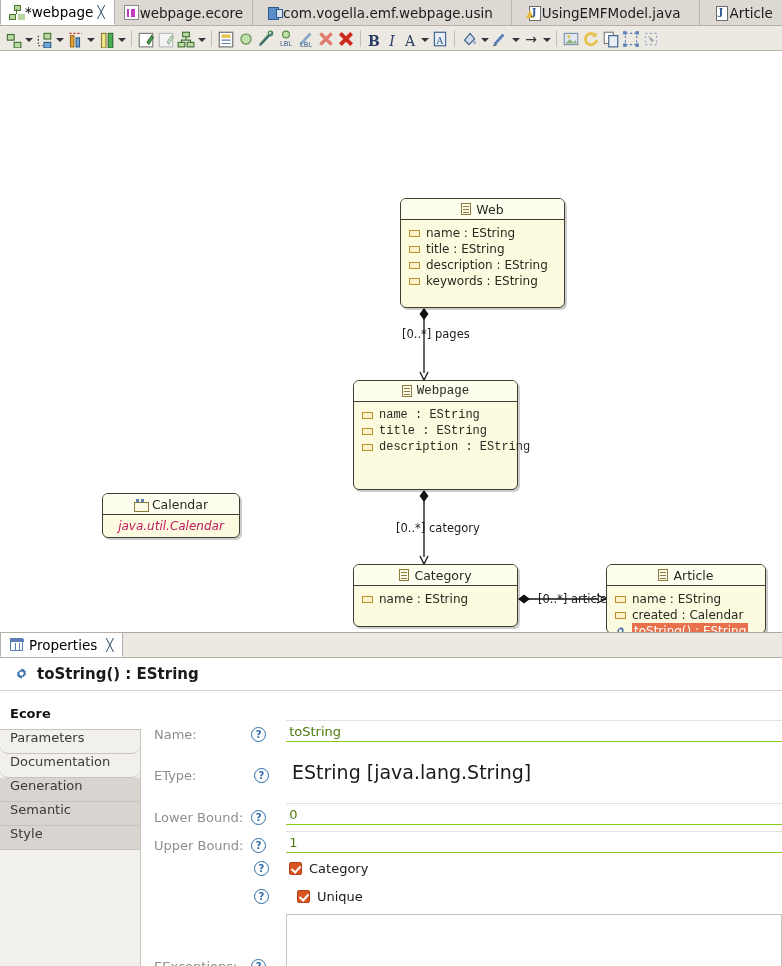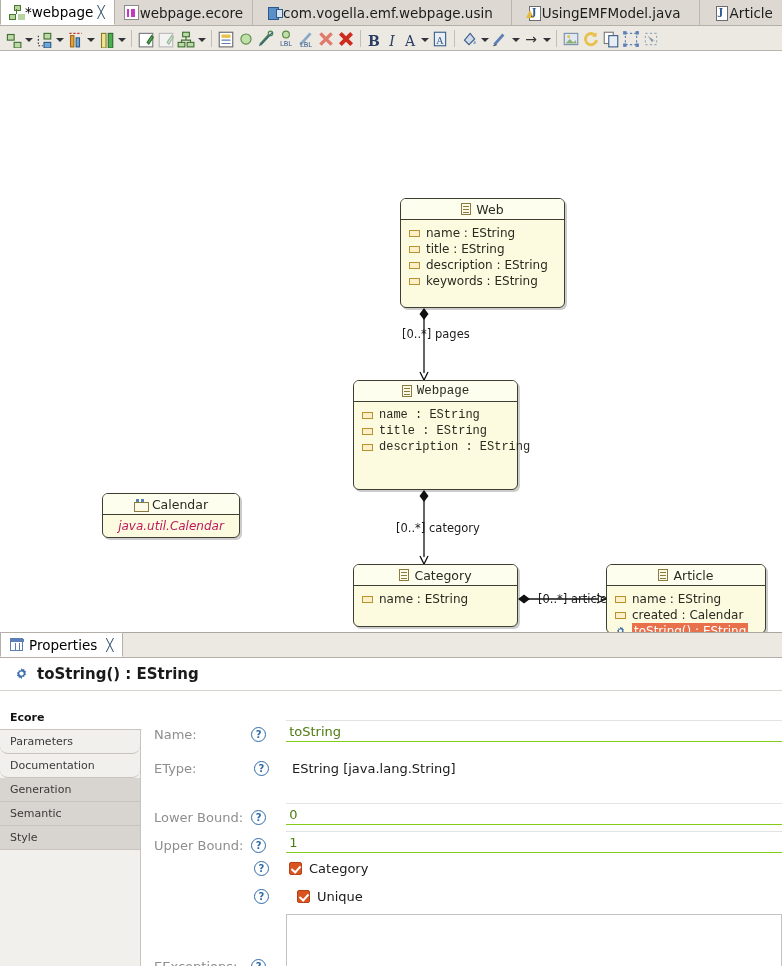--- a/index.html
+++ b/index.html
@@ -267,22 +267,22 @@
     border-bottom: 1px solid #d6d2cc;
     background: #ffffff;
   }
 
   #prop-tabs {
     position: absolute; left: 0; top: 73px; width: 141px; height: 260px;
     background: #f2f0ed;
     border-right: 1px solid #c8c4bd;
   }
   .ptab {
-    height: 24px; display: flex; align-items: center;
-    font-size: 11px; color: #3a3a3a;
+    height: 24px; display: flex; align-items: flex-start;
+    font-size: 13px; color: #3a3a3a;
     border-bottom: 1px solid #c8c4bd;
     padding-left: 10px;
   }
   .ptab.selected {
     background: #ffffff; font-weight: bold; color: #111;
     border-bottom: 1px solid #c8c4bd;
     border-right: 1px solid #ffffff;
     width: 142px;
   }
   .ptab.sub { background: #f2f0ed; padding-left: 10px; border-radius: 8px; }
@@ -305,21 +305,21 @@
     display: flex; align-items: center; justify-content: center;
     line-height: 1; font-family: "DejaVu Sans", sans-serif;
   }
   .finput {
     height: 22px; background: #ffffff;
     border: none; border-bottom: 1px solid #84cc16;
     border-top: 1px solid #e3e3e3;
     font-size: 13px; color: #4d7c0f;
     display: flex; align-items: center; padding-left: 3px;
   }
-  .fstatic { font-size: 13px; color: #1a1a1a; padding-left: 3px; }
+  .fstatic { font-size: 19px; color: #1a1a1a; padding-left: 3px; }
   .fcheckrow { display: flex; align-items: center; gap: 7px; }
   .fcheck {
     width: 13px; height: 13px; background: #d9541e;
     border: 1px solid #b5431a; border-radius: 2px;
     position: relative; flex: 0 0 13px;
   }
   .fcheck::after {
     content: ""; position: absolute; left: 3px; top: 1px;
     width: 4px; height: 7px;
     border: solid #ffffff; border-width: 0 2px 2px 0;

